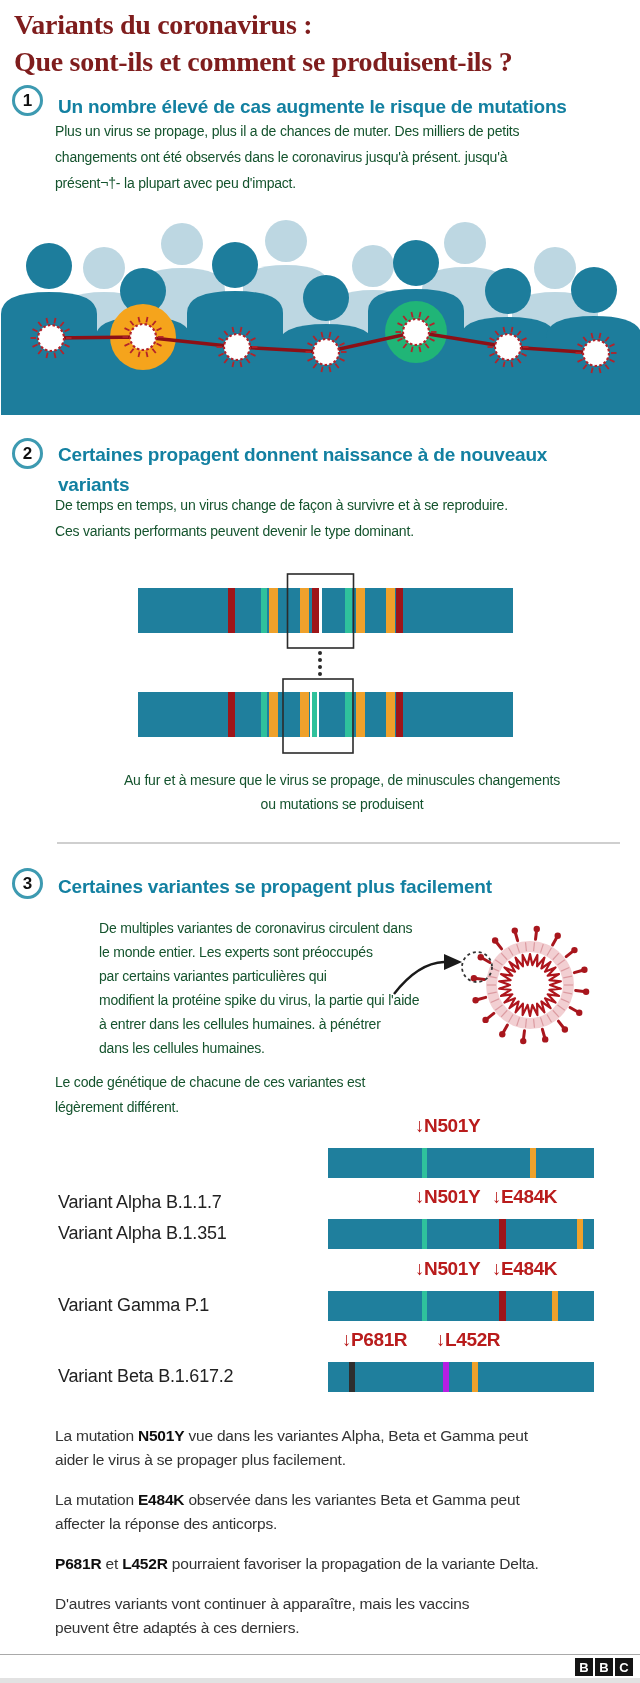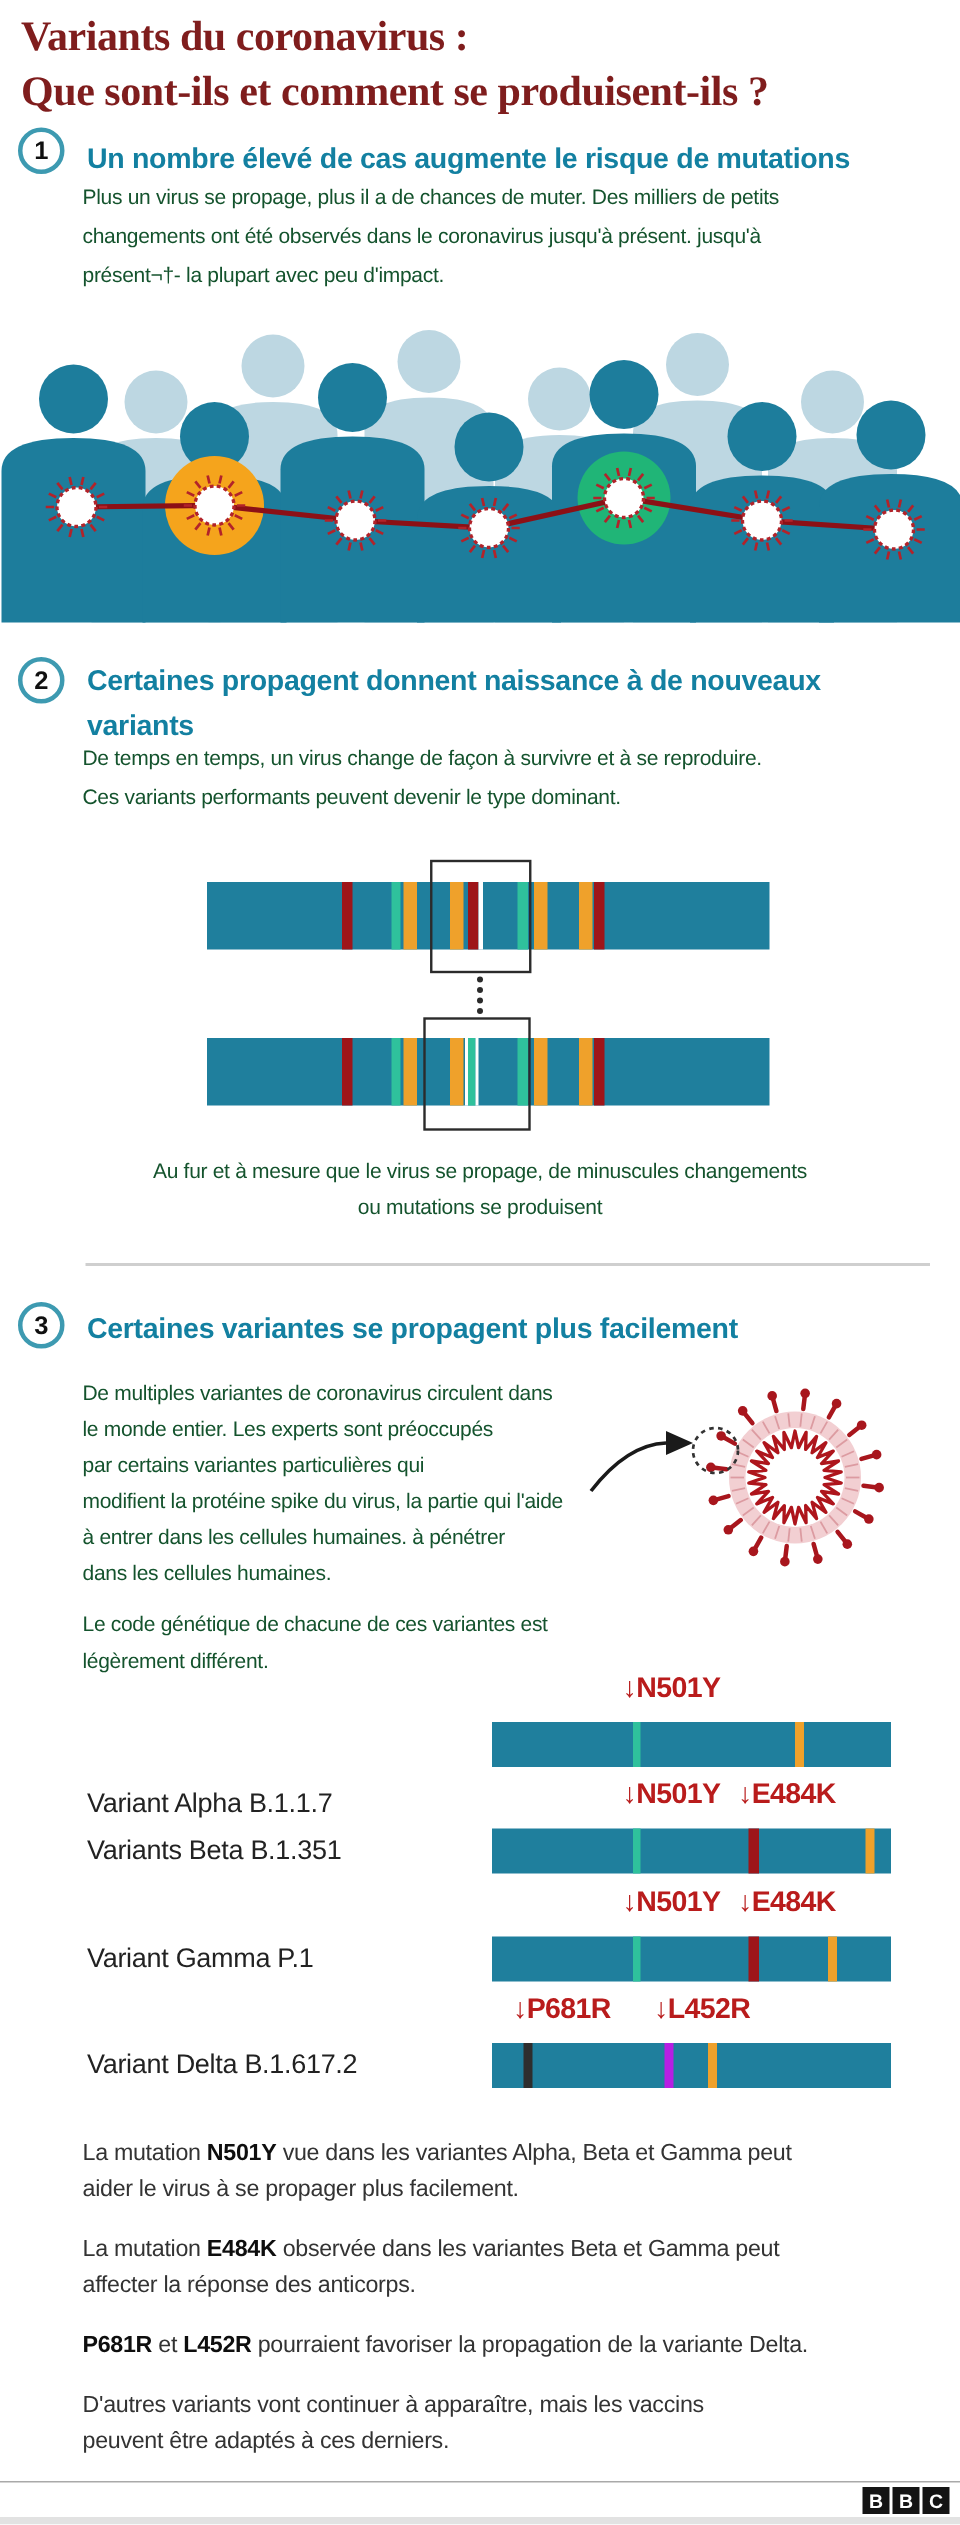--- a/index.html
+++ b/index.html
@@ -9,21 +9,21 @@
   .abs { position:absolute; }
   #title { position:absolute; left:14px; top:6px; font-family:"Liberation Serif", serif;
            font-weight:700; font-size:28px; line-height:37px; color:#7f1d1d; letter-spacing:-0.3px; }
   .num { position:absolute; left:12px; width:31px; height:31px; border:3px solid #3d9ab1;
          border-radius:50%; font-size:17px; font-weight:700; color:#101010;
          display:flex; align-items:center; justify-content:center; background:#fff; }
   .sec-head { position:absolute; left:58px; color:#1380A1; font-weight:700; font-size:19px;
               line-height:30px; letter-spacing:-0.2px; }
   .body { position:absolute; left:55px; font-size:14px; line-height:26px; color:#14532d;
           letter-spacing:-0.2px; white-space:pre-line; }
-  .lh24 { line-height:24px; }
+  .lh24 { line-height:24px;padding-left:44px; }
   .caption { left:0; width:640px; text-align:center; }
   .divider { position:absolute; left:57px; top:842px; width:563px; height:2px; background:#cfcfcf; }
   .v-label { position:absolute; left:58px; font-size:18px; color:#222; letter-spacing:-0.2px; }
   .v-bar { position:absolute; left:328px; width:266px; height:30px; }
   .v-stripe { position:absolute; top:0; height:30px; }
   .v-ann { position:absolute; font-size:19px; font-weight:700; color:#b91c1c; letter-spacing:-0.4px; }
   .note { position:absolute; left:55px; width:582px; font-size:15.5px; line-height:24px;
           color:#333; letter-spacing:-0.2px; white-space:pre-line; }
   .note b { color:#0e0e0e; }
   #footer { position:absolute; left:0; top:1654px; width:640px; height:24px;
@@ -354,37 +354,37 @@
 <div class="body" style="top:1070px;line-height:25px">Le code génétique de chacune de ces variantes est
 légèrement différent.</div>
 
 <div id="variant-rows">
     <div class="v-label" style="top: 1152px; margin-top: 40px;">Variant Alpha B.1.1.7</div>
     <div class="v-ann" style="left: 415px; top: 1115px;">↓N501Y</div>
     <div class="v-bar" style="top: 1148px; background: rgb(31, 127, 157);">
       <div class="v-stripe" style="left: 94px; width: 5px; background: rgb(47, 193, 156);"></div>
       <div class="v-stripe" style="left: 202px; width: 6px; background: rgb(239, 161, 43);"></div>
     </div>
-    <div class="v-label" style="top: 1223px;">Variants Beta B.1.351</div>
+    <div class="v-label" style="top: 1223px;">Variant Alpha B.1.351</div>
     <div class="v-ann" style="left: 415px; top: 1186px;">↓N501Y</div>
     <div class="v-ann" style="left: 492px; top: 1186px;">↓E484K</div>
     <div class="v-bar" style="top: 1219px; background: rgb(31, 127, 157);">
       <div class="v-stripe" style="left: 94px; width: 5px; background: rgb(47, 193, 156);"></div>
       <div class="v-stripe" style="left: 171px; width: 7px; background: rgb(158, 21, 25);"></div>
       <div class="v-stripe" style="left: 249px; width: 6px; background: rgb(239, 161, 43);"></div>
     </div>
     <div class="v-label" style="top: 1295px;">Variant Gamma P.1</div>
     <div class="v-ann" style="left: 415px; top: 1258px;">↓N501Y</div>
     <div class="v-ann" style="left: 492px; top: 1258px;">↓E484K</div>
     <div class="v-bar" style="top: 1291px; background: rgb(31, 127, 157);">
       <div class="v-stripe" style="left: 94px; width: 5px; background: rgb(47, 193, 156);"></div>
       <div class="v-stripe" style="left: 171px; width: 7px; background: rgb(158, 21, 25);"></div>
       <div class="v-stripe" style="left: 224px; width: 6px; background: rgb(239, 161, 43);"></div>
     </div>
-    <div class="v-label" style="top: 1366px;">Variant Delta B.1.617.2</div>
+    <div class="v-label" style="top: 1366px;">Variant Beta B.1.617.2</div>
     <div class="v-ann" style="left: 342px; top: 1329px;">↓P681R</div>
     <div class="v-ann" style="left: 436px; top: 1329px;">↓L452R</div>
     <div class="v-bar" style="top: 1362px; background: rgb(31, 127, 157);">
       <div class="v-stripe" style="left: 21px; width: 6px; background: rgb(46, 46, 46);"></div>
       <div class="v-stripe" style="left: 115px; width: 6px; background: rgb(182, 31, 227);"></div>
       <div class="v-stripe" style="left: 144px; width: 6px; background: rgb(239, 161, 43);"></div>
     </div>
   </div>
 
 <p class="note" style="top:1424px"><span>La mutation </span><b>N501Y</b><span> vue dans les variantes Alpha, Beta et Gamma peut

